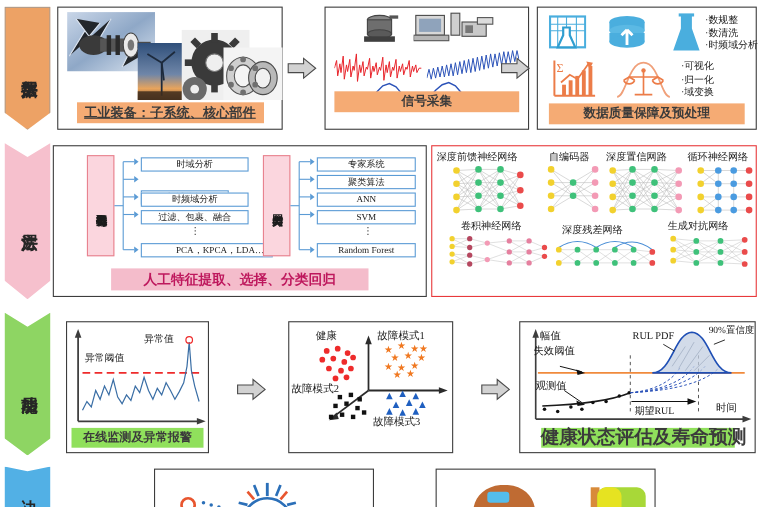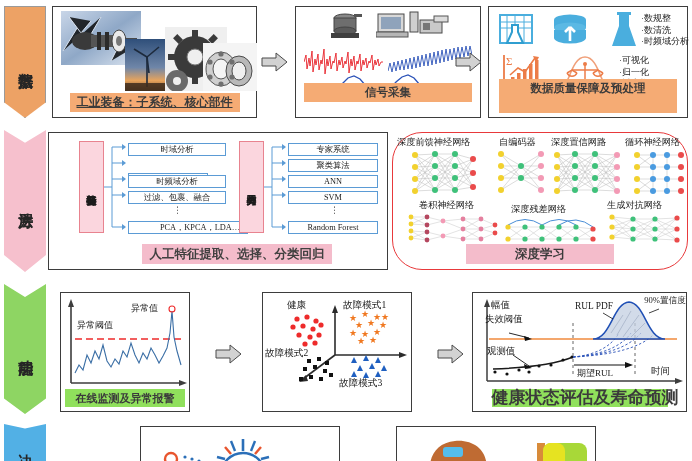--- a/index.html
+++ b/index.html
@@ -31,21 +31,21 @@
                border:none; }
   .la-deci   { top: 424px; height: 37px; background: #52b0e5;
                clip-path: polygon(0 0,50% 12%,100% 0,100% 100%,0 100%);
                border:none; }
   .la-method .lbl, .la-func .lbl, .la-data .lbl, .la-deci .lbl {
      writing-mode: vertical-rl; text-orientation: upright;
   }
 
   
   .panel { position: absolute; background: #fff; border: 1.6px solid #3d3d3d; }
-  .panel.red { border-color: #e8393b; border-radius: 30px; }
+  .panel.red { border-color: #e8393b; }
 
   .caption {
     position: absolute; left: 50%; transform: translateX(-50%);
     text-align: center; font-weight: bold; color: #3b3b3b;
     white-space: nowrap;
   }
   .cap-orange { background: #f5ab74; }
   .cap-pink   { background: #f4bccb; }
   .cap-green  { background: #90e05c; }
 
@@ -320,21 +320,21 @@
     <div style="position:absolute;left:152px;top:6px;font-size:9px;line-height:11.6px;color:#1c1c1c;white-space:nowrap;">
       <div><span>·</span><span>数规整</span></div>
       <div><span>·</span><span>数清洗</span></div>
       <div><span>·</span><span>时频域分析</span></div>
     </div>
     <div style="position:absolute;left:130px;top:48px;font-size:9px;line-height:11.6px;color:#1c1c1c;white-space:nowrap;">
       <div><span>·</span><span>可视化</span></div>
       <div><span>·</span><span>归一化</span></div>
       <div><span>·</span><span>域变换</span></div>
     </div>
-    <div class="caption cap-orange" style="bottom:4px;width:178px;height:34px;line-height:19px;font-size:11.5px;">数据质量保障及预处理</div>
+    <div class="caption cap-orange" style="bottom:4px;width:178px;height:19px;line-height:19px;font-size:11.5px;">数据质量保障及预处理</div>
   </div>
 
   <div class="panel" style="left:48px;top:132px;width:340px;height:138px;">
 
     <div class="mtitle" style="left:30px;top:8px;width:25px;height:92px;">特征提取与选择</div>
 
     <svg style="position:absolute;left:55px;top:8px;" width="22" height="92">
       <g stroke="#5b9bd5" stroke-width="1" fill="none">
         <line x1="0" y1="46" x2="8" y2="46"></line>
         <line x1="8" y1="6" x2="8" y2="86"></line>
@@ -378,21 +378,21 @@
         <polygon points="18,83 22,86 18,89"></polygon>
       </g>
     </svg>
     <div class="mbox" style="left:239px;top:10px;width:90px;height:13px;">专家系统</div>
     <div class="mbox" style="left:239px;top:26px;width:90px;height:13px;">聚类算法</div>
     <div class="mbox" style="left:239px;top:42px;width:90px;height:13px;">ANN</div>
     <div class="mbox" style="left:239px;top:58px;width:90px;height:13px;">SVM</div>
     <div class="dots" style="left:281px;top:72px;">⋮</div>
     <div class="mbox" style="left:239px;top:88px;width:90px;height:13px;">Random Forest</div>
 
-    <div class="caption cap-pink" style="bottom:5px;width:190px;height:20px;line-height:20px;font-size:12.5px;color:#404040;margin-left:19px;">人工特征提取、选择、分类回归</div>
+    <div class="caption cap-pink" style="bottom:5px;width:234px;height:20px;line-height:20px;font-size:12.5px;color:#be185d;">人工特征提取、选择、分类回归</div>
   </div>
 
   <div class="panel red" style="left:392px;top:132px;width:296px;height:138px;">
     <div class="nnlabel" style="left:4px;top:3px;">深度前馈神经网络</div>
     <div class="nnlabel" style="left:106px;top:3px;">自编码器</div>
     <div class="nnlabel" style="left:158px;top:3px;">深度置信网路</div>
     <div class="nnlabel" style="left:232px;top:3px;">循环神经网络</div>
 
     <svg style="position:absolute;left:18px;top:16px;" width="68" height="48">
       <g stroke="#b9b9b9" stroke-width=".5">
@@ -628,21 +628,20 @@
           <circle cx="48" cy="16" r="2.6"></circle>
           <circle cx="48" cy="26" r="2.6"></circle>
         </g>
       <g fill="#ea4b4b">
           <circle cx="70" cy="5" r="2.6"></circle>
           <circle cx="70" cy="16" r="2.6"></circle>
           <circle cx="70" cy="27" r="2.6"></circle>
         </g>
     </svg>
 
-    <div class="caption cap-pink" style="bottom:5px;width:148px;height:20px;line-height:20px;font-size:12.5px;color:#3b3b3b;">深度学习</div>
   </div>
 
   <div class="panel" style="left:60px;top:292px;width:130px;height:120px;">
     <svg style="position:absolute;left:0;top:0;" width="130" height="98">
       <g stroke="#3d3d3d" stroke-width="1.6" fill="none">
         <line x1="10" y1="90" x2="122" y2="90"></line>
         <line x1="10" y1="90" x2="10" y2="10"></line>
       </g>
       <polygon points="10,6 7,14 13,14" fill="#3d3d3d"></polygon>
       <polygon points="126,90 118,87 118,93" fill="#3d3d3d"></polygon>

